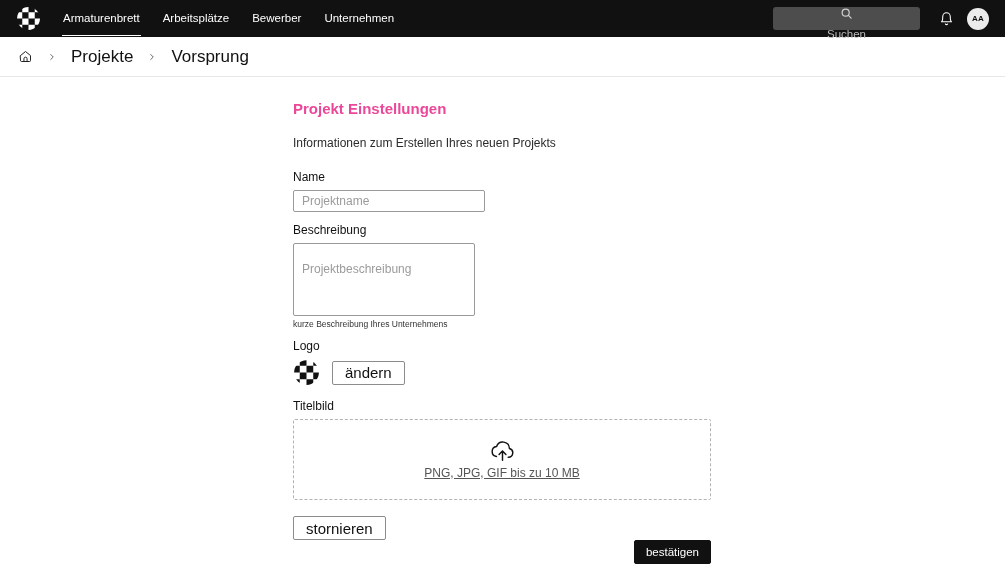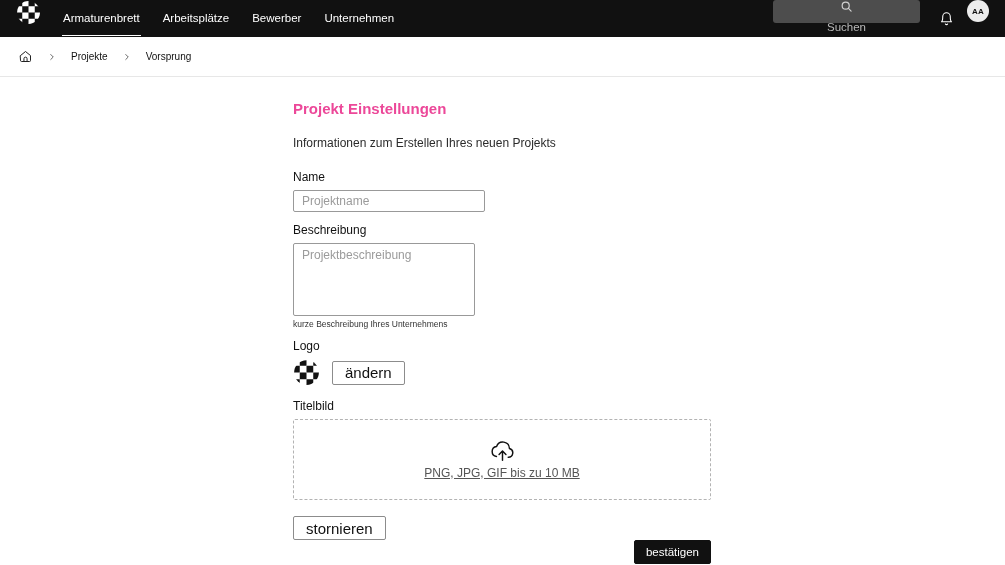--- a/index.html
+++ b/index.html
@@ -1,21 +1,21 @@
 <!DOCTYPE html>
 <html><head>
 <meta charset="utf-8">
 <style>
   * { margin: 0; padding: 0; box-sizing: border-box; }
   html, body { width: 1005px; height: 565px; background: #ffffff; }
   body { font-family: "Liberation Sans", sans-serif; color: #111; position: relative; overflow: hidden; }
 
   
   .topbar {
-    height: 37px; background: #111111; display: flex; 
+    height: 37px; background: #111111; display: flex; align-items: center;
     padding: 0 16px;
   }
   .topbar-logo { width: 25px; height: 25px; margin-right: 21px; flex: 0 0 auto; }
   .topnav { display: flex; align-items: center; gap: 21px; height: 100%; }
   .topnav-item {
     color: #ffffff; font-size: 11.5px; line-height: 1; cursor: pointer;
     padding: 12px 1px 10px; border-bottom: 1px solid transparent;
   }
   .topnav-item.active { border-bottom-color: #ffffff; }
   .topbar-spacer { flex: 1; }
@@ -30,38 +30,38 @@
     background: #ececec; color: #111; font-size: 8px; font-weight: bold;
     display: flex; align-items: center; justify-content: center; cursor: pointer;
     letter-spacing: .3px;
   }
 
   
   .breadcrumb-bar {
     height: 40px; display: flex; align-items: center; padding: 0 18px;
     border-bottom: 1px solid #e7e7e7; gap: 14px; background: #fff;
   }
-  .crumb { font-size: 10px; color: #111; cursor: pointer; }
+  .crumb { font-size: 17px; color: #111; cursor: pointer; }
   .crumb-sep { display: flex; align-items: center; }
   .home-link { display: flex; align-items: center; cursor: pointer; }
 
   
   .main { margin: 23px 0 0 293px; width: 418px; }
   .form-title { font-size: 15px; font-weight: bold; color: #ec4899; margin-bottom: 19px; }
   .form-subtitle { font-size: 12px; color: #2b2b2b; margin-bottom: 20px; }
   .field-label { display: block; font-size: 12px; color: #111; margin-bottom: 6px; }
 
   .text-input {
     width: 192px; height: 22px; border: 1px solid #999; border-radius: 2px;
     padding: 0 8px; font-size: 12px; font-family: inherit; color: #111;
     outline: none; display: block; margin-bottom: 11px; background: #fff;
   }
   .text-area {
     width: 182px; height: 73px; border: 1px solid #999; border-radius: 2px;
-    padding: 4px 8px; font-size: 12px; font-family: inherit; color: #111;
+    padding: 18px 8px; font-size: 12px; font-family: inherit; color: #111;
     outline: none; resize: none; display: block; background: #fff;
   }
   .text-input::placeholder, .text-area::placeholder { color: #9b9b9b; }
   .helper-text { font-size: 8.5px; color: #333; margin: 3px 0 10px; }
 
   .logo-row { display: flex; align-items: center; gap: 12px; margin-bottom: 13px; }
   .logo-mark { width: 27px; height: 27px; flex: 0 0 auto; }
   .btn-outline {
     height: 24px; padding: 0 12px; background: #ffffff; border: 1px solid #8c8c8c;
     border-radius: 2px; font-size: 15px; font-family: inherit; color: #111; cursor: pointer;

